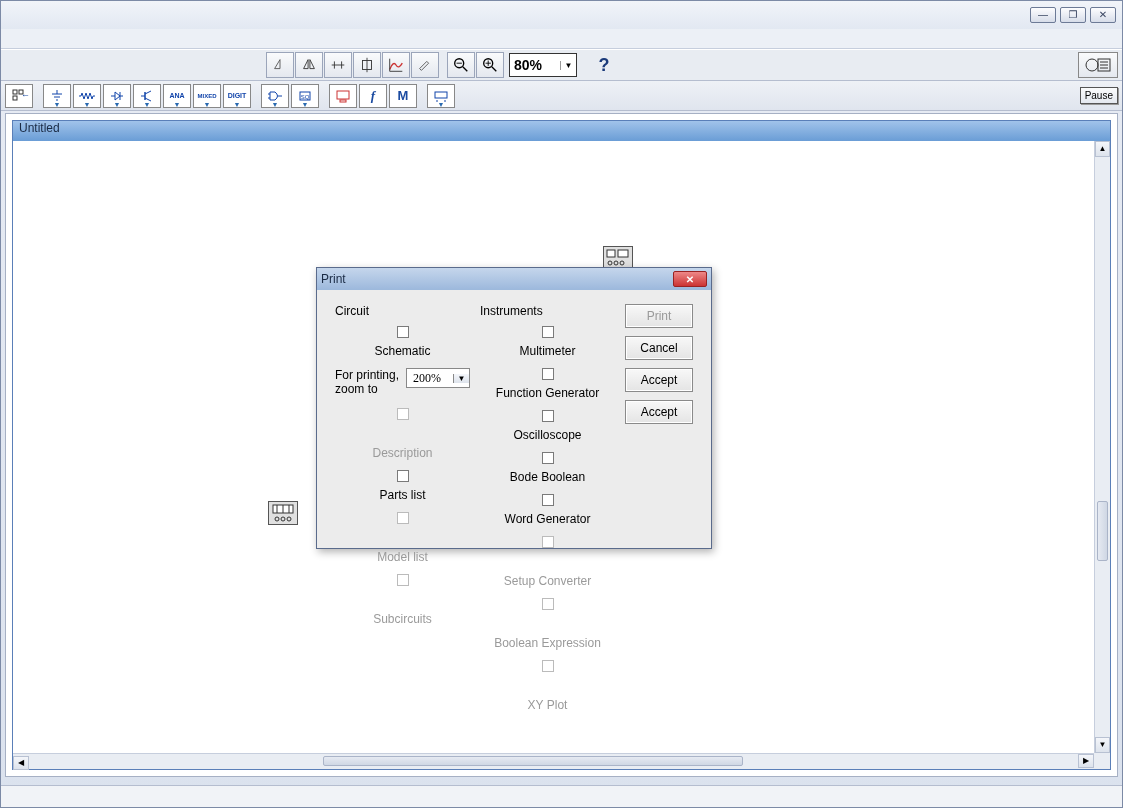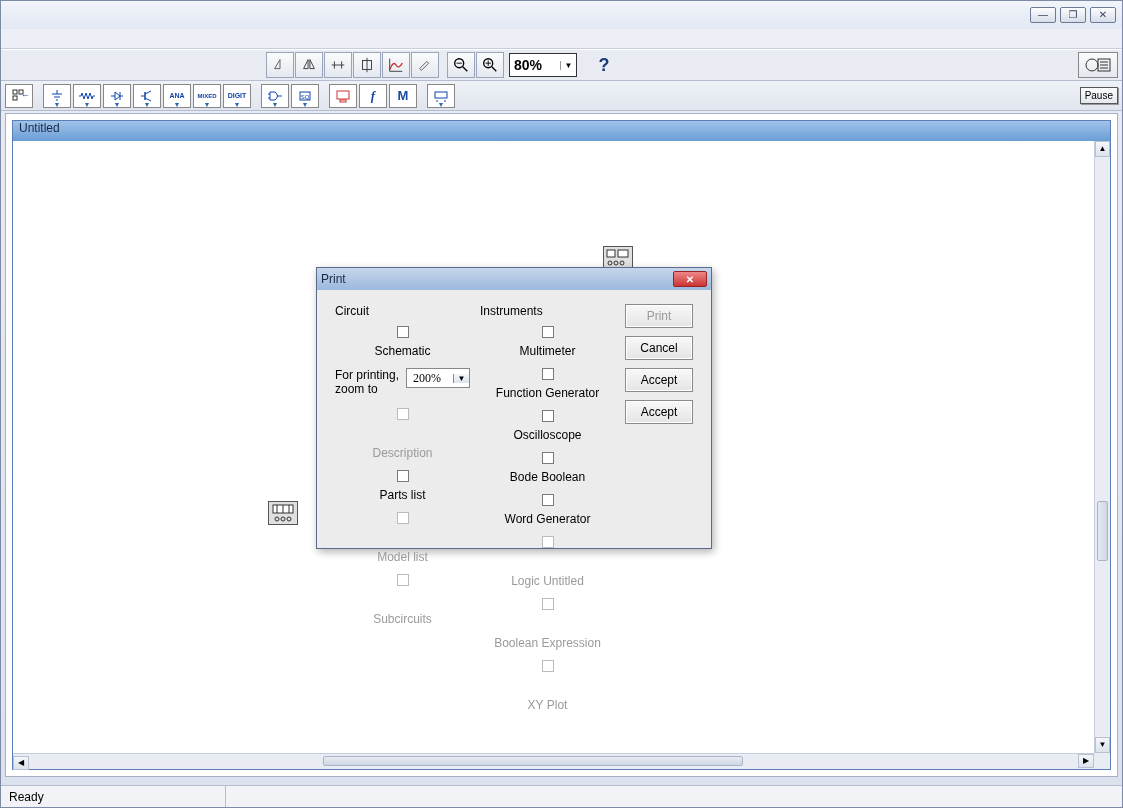--- a/index.html
+++ b/index.html
@@ -418,21 +418,20 @@
       <div class="hscroll">
         <div class="arrow">◀</div>
         <div class="thumb2"></div>
         <div class="arrow r">▶</div>
       </div>
       <div class="corner"></div>
     </div>
   </div>
 
   <div class="statusbar">
-    <div class="cell c1">Ready</div>
   </div>
 
   <div class="dialog">
     <div class="dialog-title">
       <span>Print</span>
       <div class="dlg-close">✕</div>
     </div>
     <div class="dialog-body">
       <div class="col">
         <div class="col-label">Circuit</div>
@@ -481,21 +480,21 @@
         <div class="chk-row">
             <span class="chk-box"></span>
             <span>Bode Boolean</span>
           </div>
         <div class="chk-row">
             <span class="chk-box"></span>
             <span>Word Generator</span>
           </div>
         <div class="chk-row disabled">
             <span class="chk-box"></span>
-            <span>Logic Untitled</span>
+            <span>Setup Converter</span>
           </div>
         <div class="chk-row disabled">
             <span class="chk-box"></span>
             <span>Boolean Expression</span>
           </div>
         <div class="chk-row disabled">
             <span class="chk-box"></span>
             <span>XY Plot</span>
           </div>
       </div>

